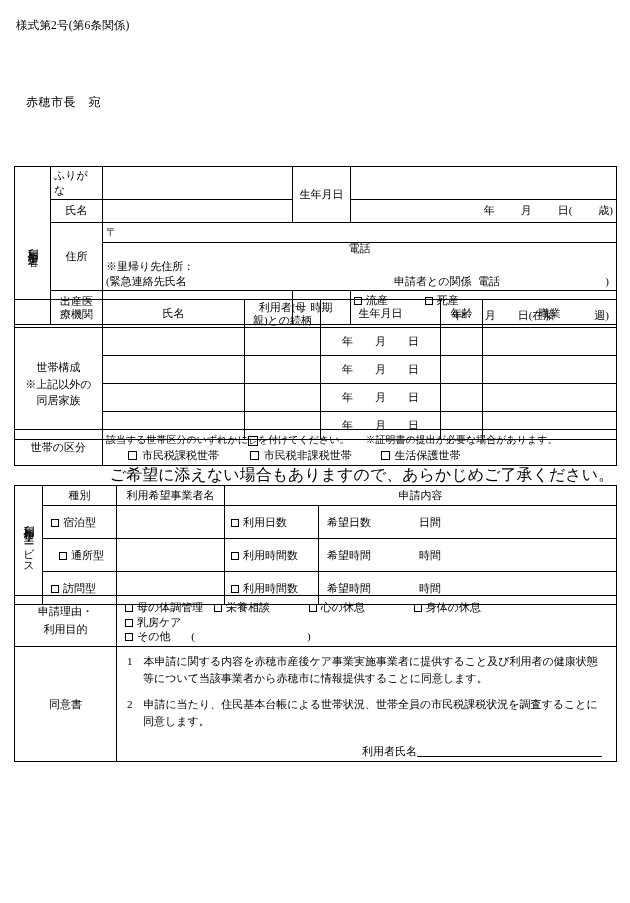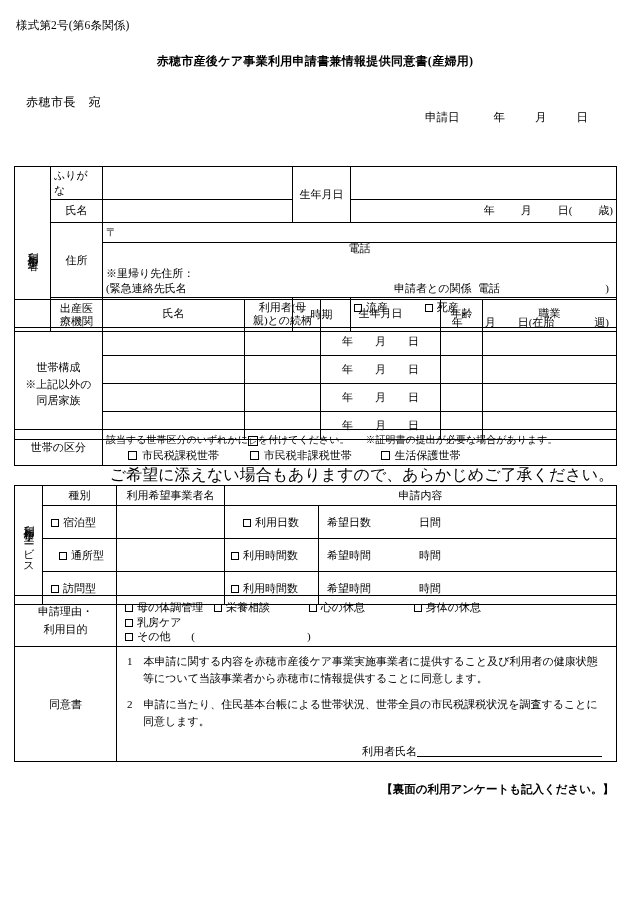--- a/index.html
+++ b/index.html
@@ -169,27 +169,23 @@
   }
   .hang { padding-left: 16px; text-indent: -16px; }
 </style>
 </head>
 <body>
 
 <div class="page">
 
   <div class="form-no">様式第2号(第6条関係)</div>
 
-  <div class="doc-title">赤穂市産後ケア事業利用申請書兼情報提供同意書(産婦用)</div>
 
   <div class="addressee">赤穂市長　宛</div>
 
-  <div class="apply-date">
-    <span class="lbl">申請日</span><span class="yy">年</span><span class="mm">月</span><span>日</span>
-  </div>
 
 
   <table class="grid t1">
     <colgroup>
       <col style="width:36px">
       <col style="width:52px">
       <col style="width:190px">
       <col style="width:58px">
       <col style="width:266px">
     </colgroup>
@@ -206,21 +202,21 @@
         <td></td>
         <td class="ymd-row"><span class="y">年</span><span class="m">月</span><span>日(</span><span style="display:inline-block;width:26px"></span><span>歳)</span></td>
       </tr>
       <tr>
         <td class="ctr" rowspan="2">住所</td>
         <td colspan="3" class="top" style="height:17px;"><span>〒</span></td>
       </tr>
       <tr>
         <td colspan="3" class="top" style="height:42px; padding-top:0;">
           <div style="text-align:center; margin-top:-2px;">電話</div>
-          <div style="margin-top:10px;">※里帰り先住所：</div>
+          <div style="margin-top:3px;">※里帰り先住所：</div>
           <div style="position:relative; margin-top:1px;">
             <span>(緊急連絡先氏名</span>
             <span style="position:absolute; left:288px;">申請者との関係</span>
             <span style="position:absolute; left:372px;">電話</span>
             <span style="position:absolute; right:4px;">)</span>
           </div>
         </td>
       </tr>
       <tr>
         <td class="ctr small" style="height:30px; line-height:1.15;">
@@ -330,21 +326,21 @@
     <tbody>
       <tr>
         <td class="vlabel" rowspan="4"><span>利用希望サービス</span></td>
         <td class="ctr" style="height:17px;">種別</td>
         <td class="ctr">利用希望事業者名</td>
         <td class="ctr" colspan="2">申請内容</td>
       </tr>
       <tr>
         <td style="height:30px; padding-left:8px;"><span class="cb"></span><span>宿泊型</span></td>
         <td></td>
-        <td style="padding-left:18px;"><span class="cb"></span><span>利用日数</span></td>
+        <td style="padding-left:6px;"><span class="cb"></span><span>利用日数</span></td>
         <td style="padding-left:8px;"><span>希望日数</span><span style="display:inline-block;width:48px"></span><span>日間</span></td>
       </tr>
       <tr>
         <td style="height:30px; padding-left:16px;"><span class="cb"></span><span>通所型</span></td>
         <td></td>
         <td style="padding-left:6px;"><span class="cb"></span><span>利用時間数</span></td>
         <td style="padding-left:8px;"><span>希望時間</span><span style="display:inline-block;width:48px"></span><span>時間</span></td>
       </tr>
       <tr>
         <td style="height:30px; padding-left:8px;"><span class="cb"></span><span>訪問型</span></td>
@@ -386,15 +382,14 @@
         <td class="ctr">同意書</td>
         <td class="top" style="height:108px; padding-top:5px; padding-left:10px; padding-right:10px;">
           <div class="hang" style="line-height:1.5;"><span>1</span>　<span>本申請に関する内容を赤穂市産後ケア事業実施事業者に提供すること及び利用者の健康状態等について当該事業者から赤穂市に情報提供することに同意します。</span></div>
           <div class="hang" style="line-height:1.5; margin-top:10px;"><span>2</span>　<span>申請に当たり、住民基本台帳による世帯状況、世帯全員の市民税課税状況を調査することに同意します。</span></div>
           <div style="text-align:right; margin-top:14px; padding-right:4px;"><span>利用者氏名</span><span class="sig-line"></span></div>
         </td>
       </tr>
     </tbody>
   </table>
 
-  <div class="footer-note">【裏面の利用アンケートも記入ください。】</div>
 
 </div>
 
 </body></html>

